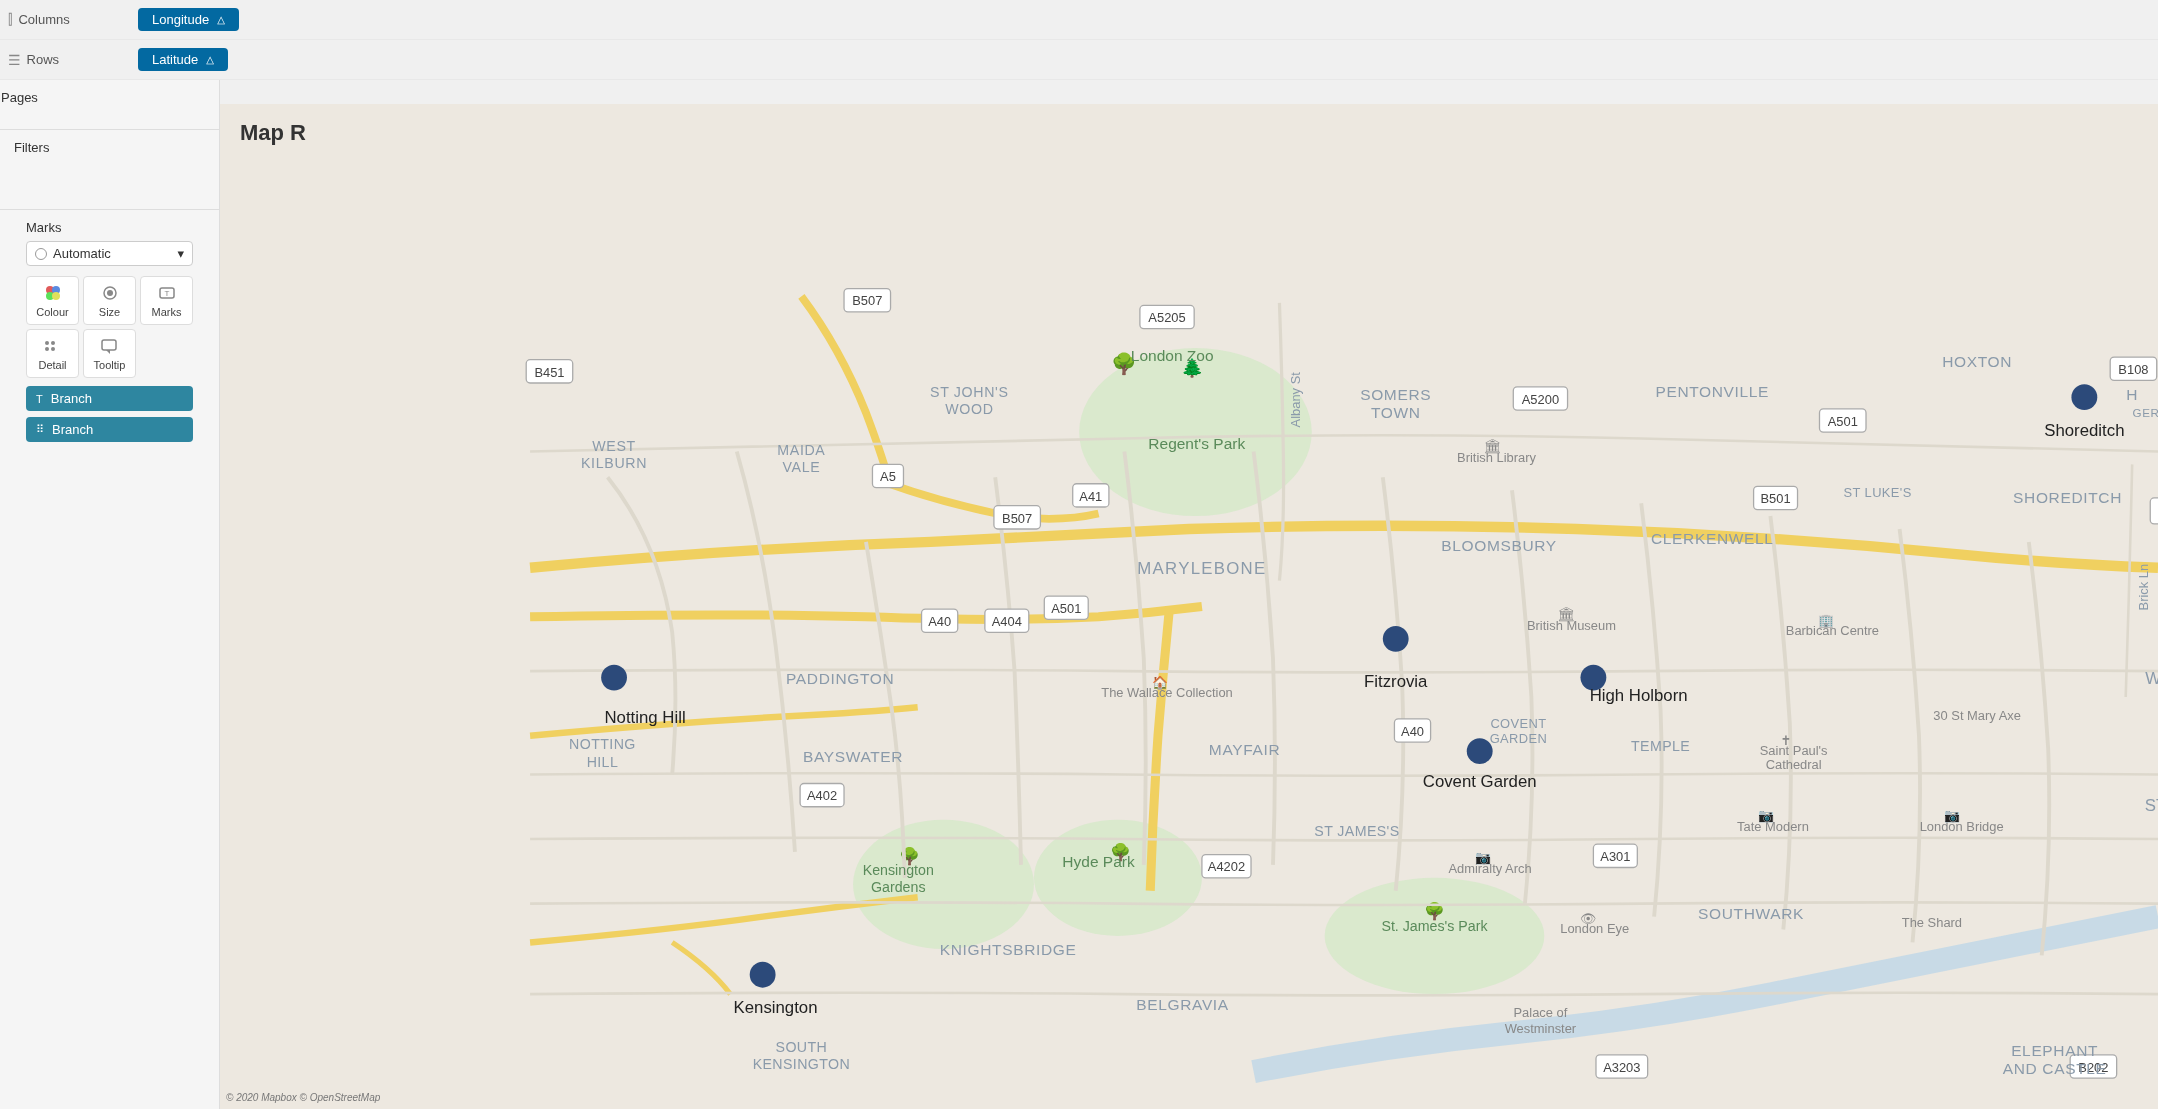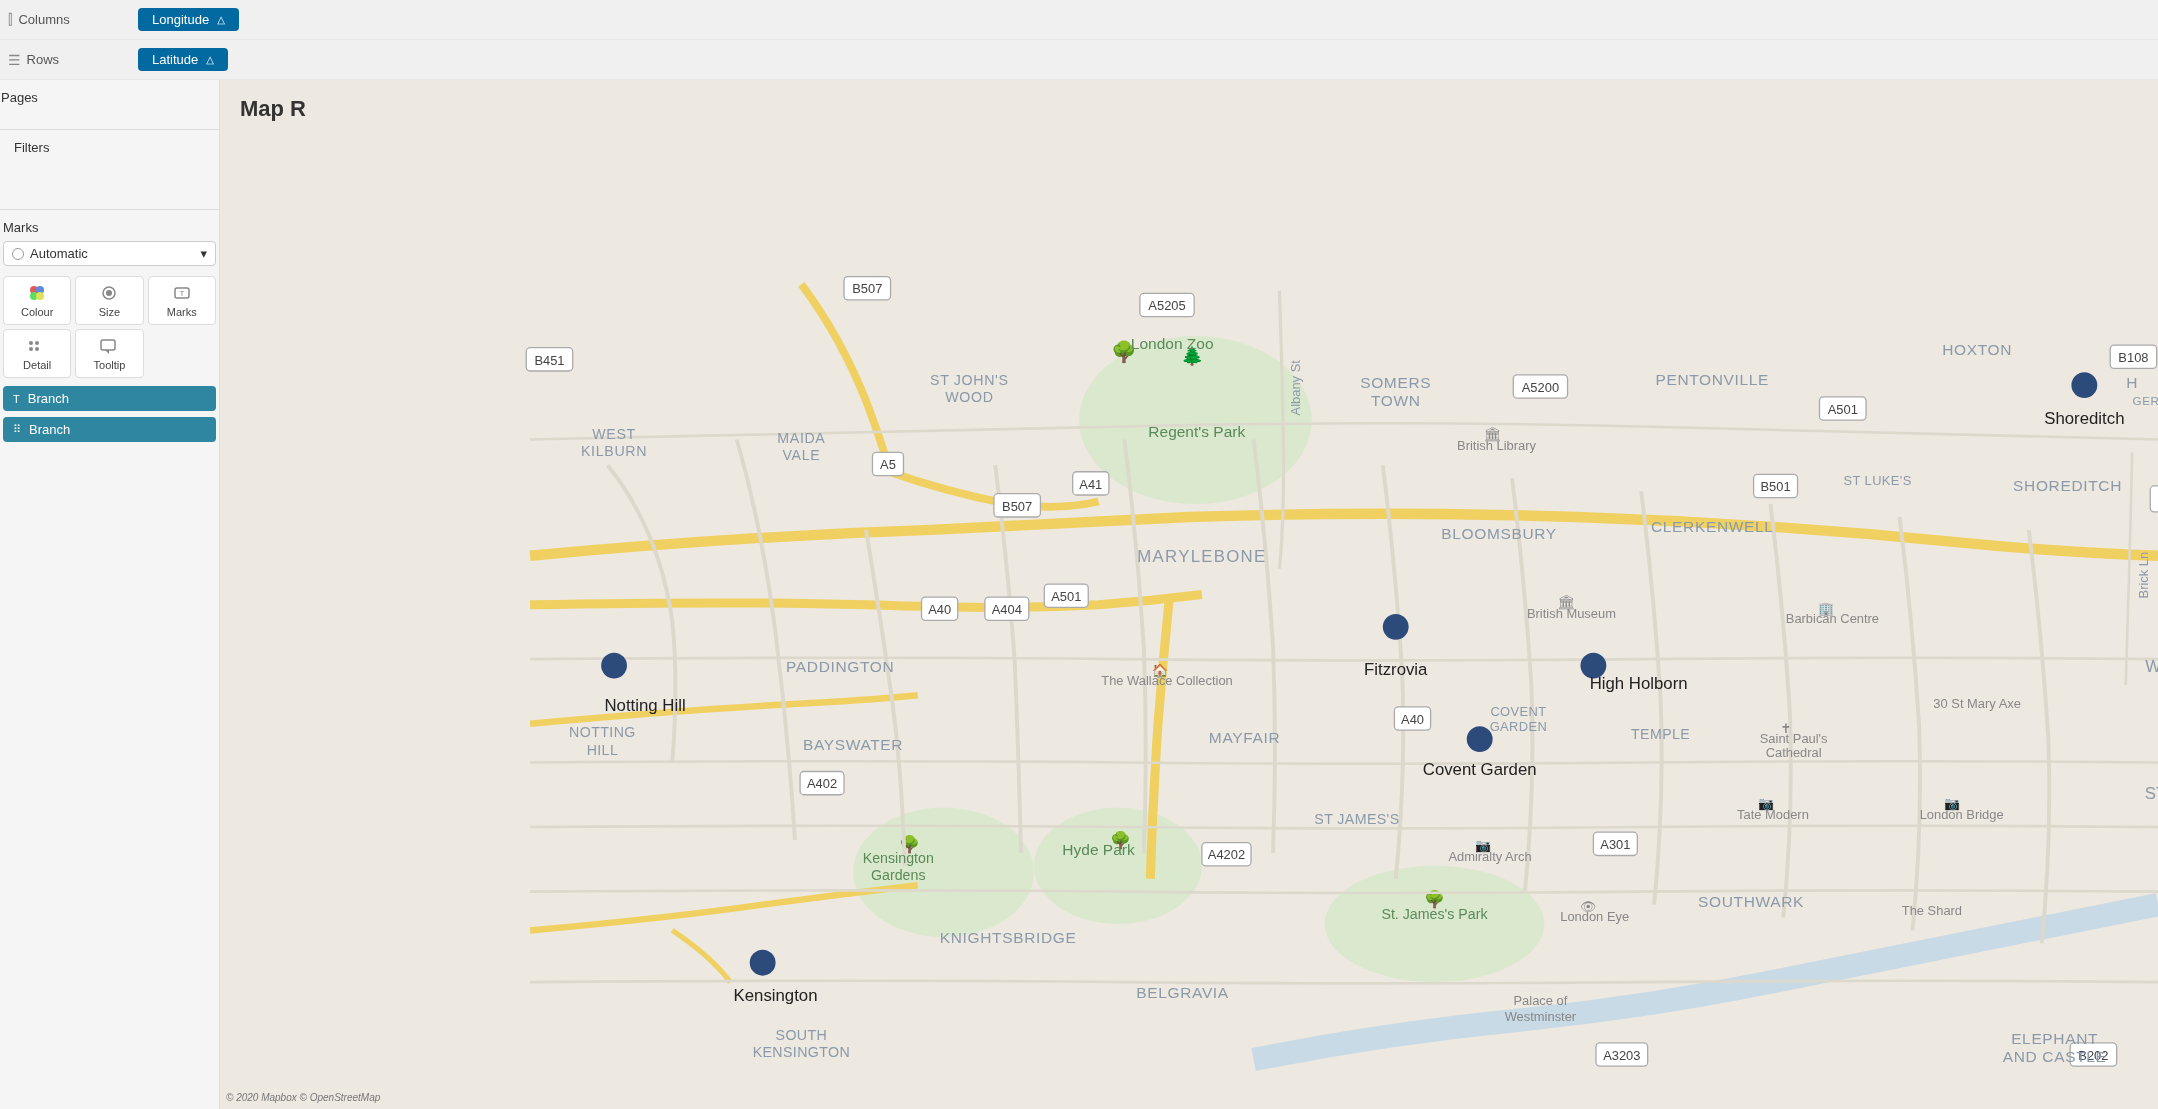--- a/index.html
+++ b/index.html
@@ -10,35 +10,35 @@
     .pill { background: #0369a1; color: #fff; border-radius: 4px; padding: 4px 14px; font-size: 13px; display: flex; align-items: center; gap: 8px; cursor: pointer; }
     .pill-triangle { font-size: 10px; }
 
     .main-area { display: flex; flex: 1; overflow: hidden; }
 
     .sidebar { width: 220px; background: #f5f5f5; border-right: 1px solid #ddd; display: flex; flex-direction: column; padding: 0; flex-shrink: 0; }
     .sidebar-section-title { font-size: 13px; color: #333; font-weight: 500; margin-bottom: 6px; }
 
     .pages-section { padding: 10px 1px; border-bottom: 1px solid #ddd; min-height: 50px; }
     .filters-section { padding: 10px 14px; border-bottom: 1px solid #ddd; min-height: 80px; }
-    .marks-section { padding: 10px 3px; flex: 1; }
+    .marks-section { padding: 10px 26px; flex: 1; }
 
     .marks-dropdown { display: flex; align-items: center; justify-content: space-between; background: #fff; border: 1px solid #ccc; border-radius: 4px; padding: 4px 8px; margin-bottom: 10px; cursor: pointer; }
     .marks-dropdown span { font-size: 13px; color: #333; display: flex; align-items: center; gap: 6px; }
     .circle-icon { width: 12px; height: 12px; border-radius: 50%; border: 1px solid #999; display: inline-block; }
 
     .marks-buttons { display: grid; grid-template-columns: 1fr 1fr 1fr; gap: 4px; margin-bottom: 8px; }
     .mark-btn { background: #fff; border: 1px solid #ddd; border-radius: 4px; padding: 6px 4px; display: flex; flex-direction: column; align-items: center; gap: 3px; cursor: pointer; font-size: 11px; color: #444; }
     .mark-btn svg { width: 20px; height: 20px; }
 
     .marks-fields { display: flex; flex-direction: column; gap: 6px; margin-top: 8px; }
     .field-pill { background: #2e86a0; color: #fff; border-radius: 4px; padding: 5px 10px; font-size: 13px; display: flex; align-items: center; gap: 8px; cursor: pointer; }
     .field-icon { font-size: 11px; }
 
-    .map-container { flex: 1; position: relative; overflow: hidden; background: #86efac; }
+    .map-container { flex: 1; position: relative; overflow: hidden; background: #86efac; margin-top: 24px; }
     .map-title { position: absolute; top: 16px; left: 20px; font-size: 22px; font-weight: bold; color: #333; z-index: 10; }
 
     
     .map-svg { width: 100%; height: 100%; }
 
     .copyright { position: absolute; bottom: 6px; left: 6px; font-size: 10px; color: #777; font-style: italic; }
   </style>
 </head>
 <body>
 

